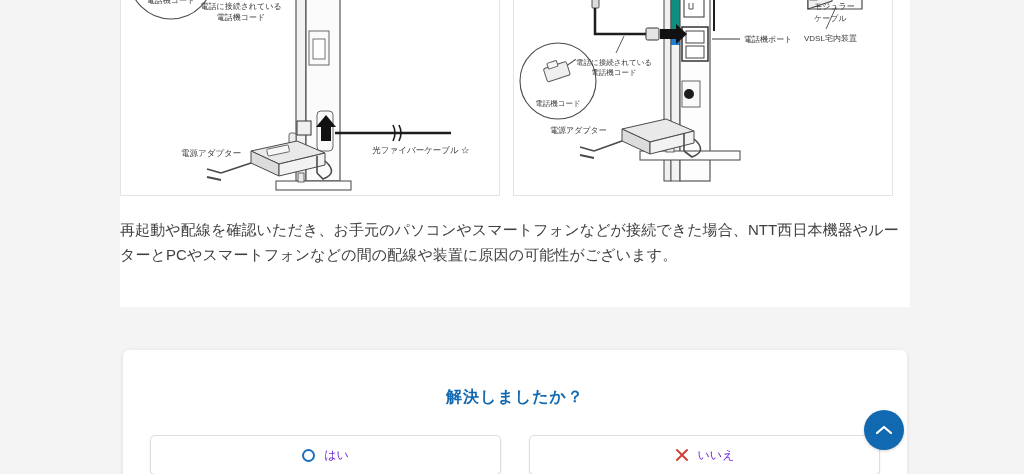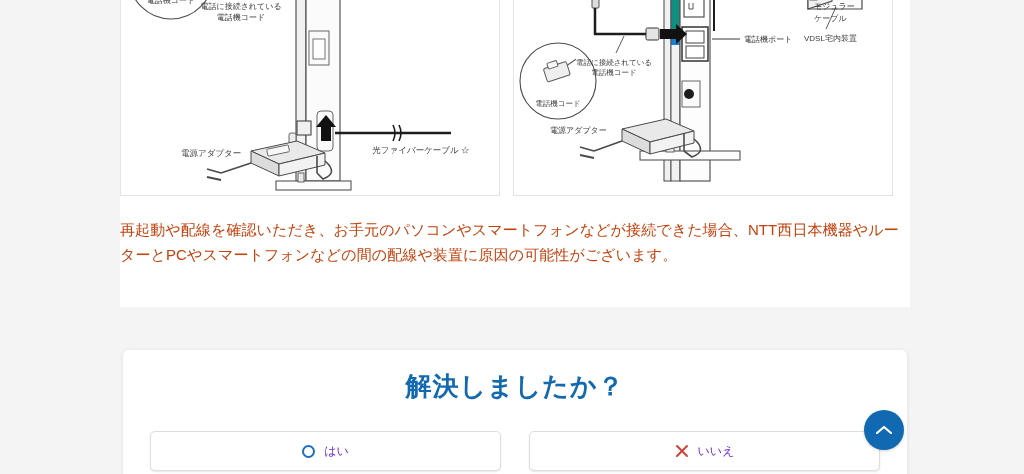--- a/index.html
+++ b/index.html
@@ -48,45 +48,45 @@
     top: 0;
     width: 378px;
     height: 414px;
   }
   .diagram-svg { display: block; }
 
   .body-paragraph {
     margin: 21px 0 0 0;
     font-size: 15px;
     line-height: 25px;
-    color: #c2410c;
+    color: #404040;
     letter-spacing: 0.1px;
     width: 786px;
   }
 
   
   .feedback-card {
     position: absolute;
     left: 123px;
     top: 350px;
     width: 784px;
     height: 170px;
     background: #ffffff;
     border-radius: 6px;
     box-shadow: 0 1px 4px rgba(0,0,0,0.10);
     box-sizing: border-box;
   }
   .feedback-title {
     text-align: center;
     color: #1269b0;
-    font-size: 26px;
+    font-size: 16px;
     font-weight: bold;
     letter-spacing: 1px;
     margin: 0;
-    padding-top: 19px;
+    padding-top: 37px;
   }
   .feedback-buttons {
     display: flex;
     justify-content: center;
     gap: 28px;
     margin-top: 27px;
   }
   .fb-button {
     width: 351px;
     height: 40px;

